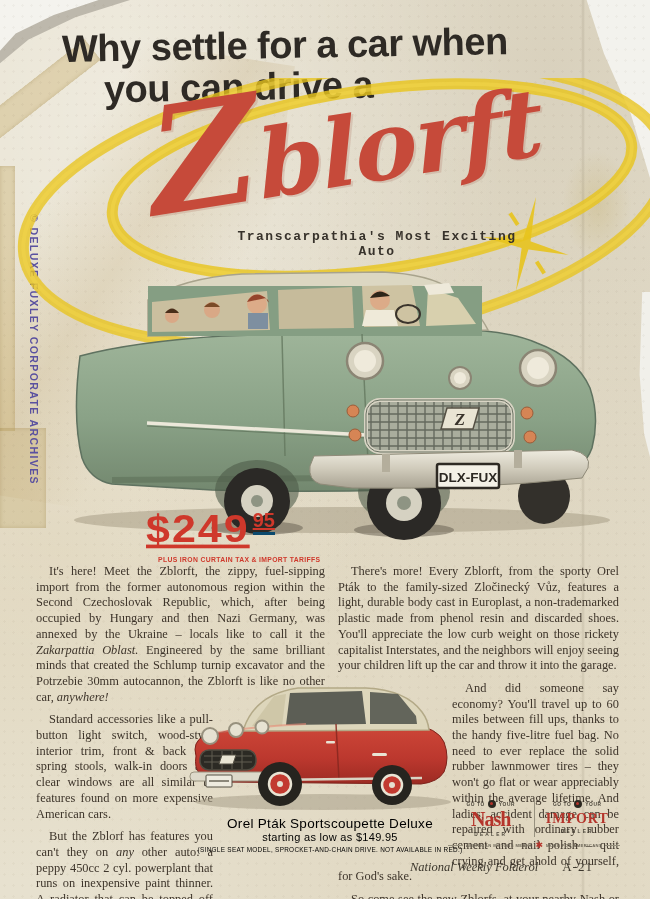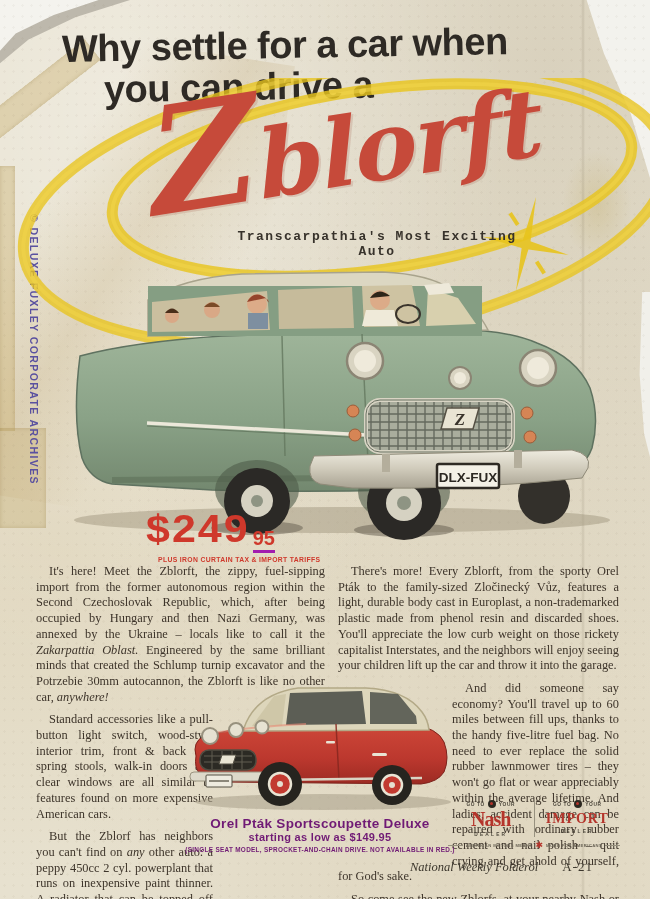--- a/index.html
+++ b/index.html
@@ -52,37 +52,37 @@
   .script .big{font-size:148px;line-height:.75;}
   .script .rest{font-size:94px;line-height:.8;letter-spacing:-2px;}
   .tagline{position:absolute;left:236px;top:229px;width:282px;text-align:center;z-index:4;
     font-size:13px;font-weight:bold;letter-spacing:1.5px;color:#37322b;font-family:Liberation Mono, monospace;}
   .sparkle{position:absolute;left:478px;top:194px;width:96px;height:100px;z-index:3;}
   
   .wagon{position:absolute;left:52px;top:258px;width:578px;height:284px;z-index:5;}
   
   .model{position:absolute;left:48px;top:514px;z-index:6;font-size:14.5px;line-height:15px;
     font-weight:bold;color:#332e27;letter-spacing:.2px;}
-  .price{position:absolute;left:146px;top:504px;z-index:6;color:#cf382b;display:flex;align-items:flex-end;}
+  .price{position:absolute;left:146px;top:504px;z-index:6;color:#cf382b;display:flex;align-items:flex-start;text-decoration:underline;}
   .price .amt{font-size:43px;font-weight:bold;letter-spacing:2px;transform:scaleY(.92);}
-  .price .cents{font-size:20px;font-weight:bold;margin-left:3px;margin-top:6px;border-bottom:3px solid #a21caf;line-height:1;padding-bottom:2px;}
+  .price .cents{font-size:20px;font-weight:bold;margin-left:3px;margin-top:6px;border-bottom:3px solid #0c4a6e;line-height:1;padding-bottom:2px;}
   .price-note{position:absolute;left:158px;top:556px;z-index:6;font-size:6.8px;font-weight:bold;
     color:#cf382b;letter-spacing:.35px;}
   
   .col{position:absolute;top:564px;z-index:6;font-family:"Liberation Serif",serif;
     font-size:12.4px;line-height:15.7px;color:#3d342a;text-align:justify;}
   .col p{margin:0 0 7px 0;text-indent:13px;}
   .col-left{left:36px;width:289px;}
   .col-right{left:338px;width:281px;}
   .fl-r{float:right;width:112px;height:150px;margin-top:30px;}
   .fl-l{float:left;width:114px;height:128px;margin-top:48px;}
   
   .coupe{position:absolute;left:186px;top:678px;width:276px;height:142px;z-index:7;}
-  .coupe-caption{position:absolute;left:178px;top:816px;width:284px;z-index:7;text-align:center;
-    color:#701a75;font-weight:bold;}
+  .coupe-caption{position:absolute;left:188px;top:816px;width:284px;z-index:7;text-align:center;
+    color:#000000;font-weight:normal;}
   .coupe-caption .c1{font-size:13.5px;letter-spacing:.3px;}
   .coupe-caption .c2{font-size:11px;letter-spacing:.3px;}
   .coupe-caption .c3{font-size:6.4px;letter-spacing:.3px;margin-top:3px;}
   
   .dealers{position:absolute;left:448px;top:800px;width:172px;z-index:7;color:#4a453a;}
   .dealer-row{display:flex;}
   .dealer-cell{flex:1;text-align:center;padding:0 3px;}
   .dealer-cell.left{border-right:1px solid #97917f;}
   .goto{font-size:4.8px;letter-spacing:.6px;display:flex;align-items:center;justify-content:center;gap:3px;font-weight:bold;}
   .dot{width:8px;height:8px;border-radius:50%;background:#2c2820;display:inline-block;position:relative;}
@@ -230,21 +230,21 @@
   <div class="price">
     <span class="amt">$249</span>
     <span class="cents">95</span>
   </div>
   <div class="price-note">PLUS IRON CURTAIN TAX &amp; IMPORT TARIFFS</div>
 
   <div class="col col-left">
     <p><span>It's here!  Meet the Zblorft, the zippy, fuel-sipping import from the former autonomous region within the Second Czechoslovak Republic, which, after being occupied by Hungary and then Nazi Germany, was annexed by the Ukraine – locals like to call it the </span><i>Zakarpattia Oblast.</i><span>  Engineered by the same brilliant minds that created the Schlump turnip excavator and the Potrzebie 30mm autocannon, the Zblorft is like no other car, </span><i>anywhere!</i></p>
     <div class="fl-r"></div>
     <p>Standard accessories like a pull-button light switch, wood-style interior trim, front &amp; back coil spring stools, walk-in doors and clear windows are all similar to features found on more expensive American cars.</p>
-    <p><span>But the Zblorf has neighbors you can't find on </span><i>any</i><span> other auto: a peppy 450cc 2 cyl. powerplant that runs on inexpensive paint thinner.  A radiator that can be topped off with urine if coolant is unavailable.  A delicious edible marzipan steering wheel.  And the front bumper makes a fine turnip excavator when unbolted.</span></p>
+    <p><span>But the Zblorf has features you can't they on </span><i>any</i><span> other auto: a peppy 450cc 2 cyl. powerplant that runs on inexpensive paint thinner.  A radiator that can be topped off with urine if coolant is unavailable.  A delicious edible marzipan steering wheel.  And the front bumper makes a fine turnip excavator when unbolted.</span></p>
   </div>
   <div class="col col-right">
     <p>There's more!  Every Zblorft, from the sporty Orel Pták to the family-sized Zločinecký Vůz, features a light, durable body cast in Europlast, a non-trademarked plastic made from phenol resin and discarded shoes.  You'll appreciate the low curb weight on those rickety capitalist Interstates, and the neighbors will enjoy seeing your children lift up the car and throw it into the garage.</p>
     <div class="fl-l"></div>
     <p>And did someone say economy?  You'll travel up to 60 miles between fill ups, thanks to the handy five-litre fuel bag.  No need to ever replace the solid rubber lawnmower tires – they won't go flat or wear appreciably within the average lifetime.  And ladies, accident damage can be repaired with ordinary rubber cement and nail polish – quit crying and get ahold of yourself, for God's sake.</p>
     <p>So come see the new Zblorfs, at your nearby Nash or Hudson dealer.  You'll be glad you did.</p>
   </div>
 
   <svg class="coupe" viewBox="0 0 276 142">
     <defs>

